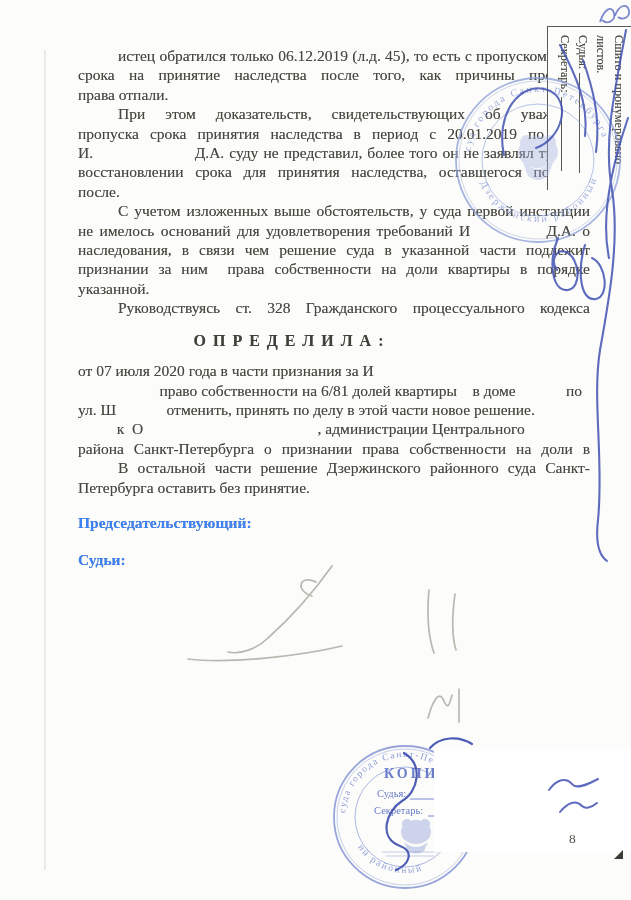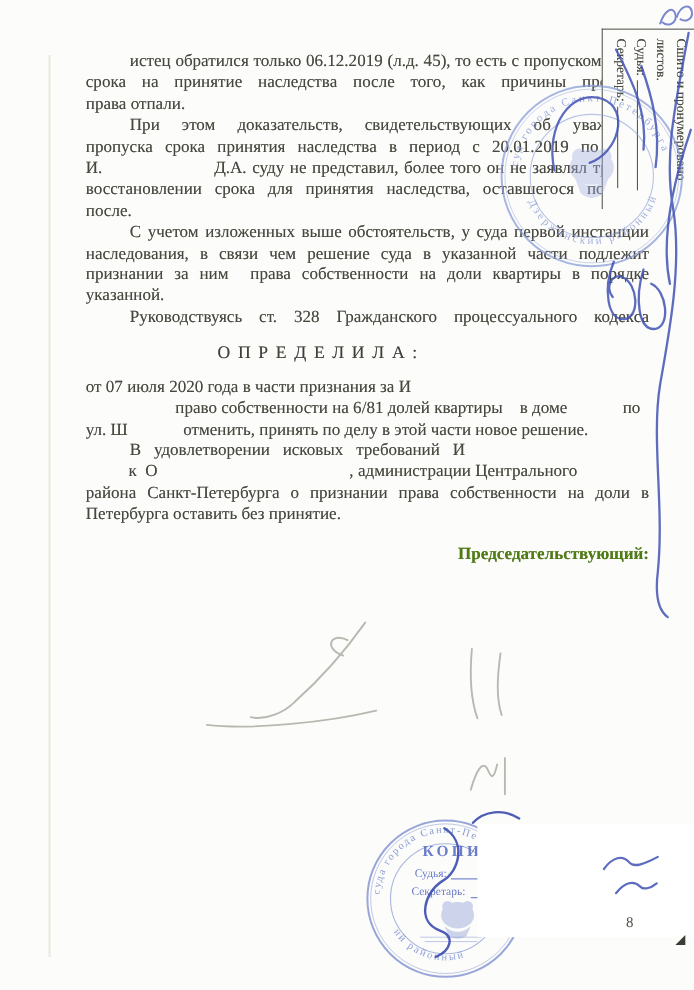--- a/index.html
+++ b/index.html
@@ -15,25 +15,25 @@
   .doc{
     position:absolute;left:78px;top:0;width:512px;padding-top:46px;
     font-size:15.5px;line-height:19.4px;
     text-shadow:0 0 .5px rgba(80,80,72,.55);
   }
   .para{margin:0;}
   .line{white-space:pre-wrap;}
   .line.j{text-align:justify;text-align-last:justify;}
   .line.ind{text-indent:40px;}
   .heading{
-    font-weight:normal;letter-spacing:7px;text-align:center;
+    font-weight:bold;letter-spacing:7px;text-align:center;
     transform:translateX(-42px);
     margin:13px 0 11px 0;color:#403f38;font-size:16px;
   }
-  .sig-label{font-weight:bold;color:#4d7c0f;text-align:right;}
+  .sig-label{font-weight:bold;color:#3b82f6;}
   .chairman{margin-top:16px;}
   .judges{margin-top:18px;}
   
   .strip-wrap{position:absolute;left:547px;top:26px;width:84px;height:164px;}
   .strip{
     position:absolute;left:0;top:0;width:164px;height:84px;
     transform:rotate(90deg) translate(0,-84px);transform-origin:0 0;
     background:#fcfcfa;
     border-left:1.4px solid #5a5a52;border-bottom:1.4px solid #5a5a52;
     box-sizing:border-box;padding:3px 4px 2px 8px;
@@ -67,41 +67,43 @@
         </div>
         <div class="para">
           <div class="line j ind">При этом доказательств, свидетельствующих об уважитель</div>
           <div class="line j">пропуска срока принятия наследства в период с 20.01.2019 по 06.12</div>
           <div class="line j">И.&nbsp;&nbsp;&nbsp;&nbsp;&nbsp;&nbsp;&nbsp;&nbsp;&nbsp;&nbsp;&nbsp;&nbsp;&nbsp;&nbsp;&nbsp;&nbsp;&nbsp;&nbsp;&nbsp;&nbsp;Д.А. суду не представил, более того он не заявлял требова</div>
           <div class="line j">восстановлении срока для принятия наследства, оставшегося после с</div>
           <div class="line">после.</div>
         </div>
         <div class="para">
           <div class="line j ind">С учетом изложенных выше обстоятельств, у суда первой инстанции</div>
+          <div class="line j">не имелось оснований для удовлетворения требований И&nbsp;&nbsp;&nbsp;&nbsp;&nbsp;&nbsp;&nbsp;&nbsp;&nbsp;&nbsp;&nbsp;&nbsp;Д.А. о</div>
           <div class="line j">наследования, в связи чем решение суда в указанной части подлежит</div>
           <div class="line j">признании за ним&nbsp; права собственности на доли квартиры в порядке</div>
           <div class="line">указанной.</div>
         </div>
         <div class="para">
           <div class="line j ind">Руководствуясь ст. 328 Гражданского процессуального кодекса</div>
         </div>
       </div>
     <div class="heading">ОПРЕДЕЛИЛА:</div>
     <div>
         <div class="para">
           <div class="line">от 07 июля 2020 года в части признания за И</div>
           <div class="line">&nbsp;&nbsp;&nbsp;&nbsp;&nbsp;&nbsp;&nbsp;&nbsp;&nbsp;&nbsp;&nbsp;&nbsp;&nbsp;&nbsp;&nbsp;&nbsp;&nbsp;&nbsp;&nbsp;&nbsp;&nbsp;право собственности на 6/81 долей квартиры&nbsp;&nbsp;&nbsp; в доме&nbsp;&nbsp;&nbsp;&nbsp;&nbsp;&nbsp;&nbsp;&nbsp;&nbsp;&nbsp;&nbsp;&nbsp; по</div>
           <div class="line">ул. Ш&nbsp;&nbsp;&nbsp;&nbsp;&nbsp;&nbsp;&nbsp;&nbsp;&nbsp;&nbsp;&nbsp;&nbsp;&nbsp;отменить, принять по делу в этой части новое решение.</div>
-          <div class="line ind">В&nbsp;&nbsp; удовлетворении&nbsp;&nbsp; исковых&nbsp;&nbsp; требований&nbsp;&nbsp; И</div>
           <div class="line">&nbsp;&nbsp;&nbsp;&nbsp;&nbsp;&nbsp;&nbsp;&nbsp;&nbsp;&nbsp;к&nbsp; О&nbsp;&nbsp;&nbsp;&nbsp;&nbsp;&nbsp;&nbsp;&nbsp;&nbsp;&nbsp;&nbsp;&nbsp;&nbsp;&nbsp;&nbsp;&nbsp;&nbsp;&nbsp;&nbsp;&nbsp;&nbsp;&nbsp;&nbsp;&nbsp;&nbsp;&nbsp;&nbsp;&nbsp;&nbsp;&nbsp;&nbsp;&nbsp;&nbsp;&nbsp;&nbsp;&nbsp;&nbsp;&nbsp;&nbsp;&nbsp;&nbsp;&nbsp;&nbsp;&nbsp;&nbsp;, администрации Центрального</div>
           <div class="line j">района Санкт-Петербурга о признании права собственности на доли в</div>
+          <div class="line j ind">В остальной части решение Дзержинского районного суда Санкт-</div>
           <div class="line">Петербурга оставить без принятие.</div>
         </div>
       </div>
     <div class="sig-label chairman">Председательствующий:</div>
+    <div class="sig-label judges">Судьи:</div>
   </div>
 
   <div class="strip-wrap">
     <div class="strip">
       <div class="row">Сшито и пронумеровано</div>
       <div class="row">листов.</div>
       <div class="row"><span>Судья:</span><span class="uline ul-j"></span></div>
       <div class="row"><span>Секретарь:</span><span class="uline ul-s"></span></div>
     </div>
   </div>

